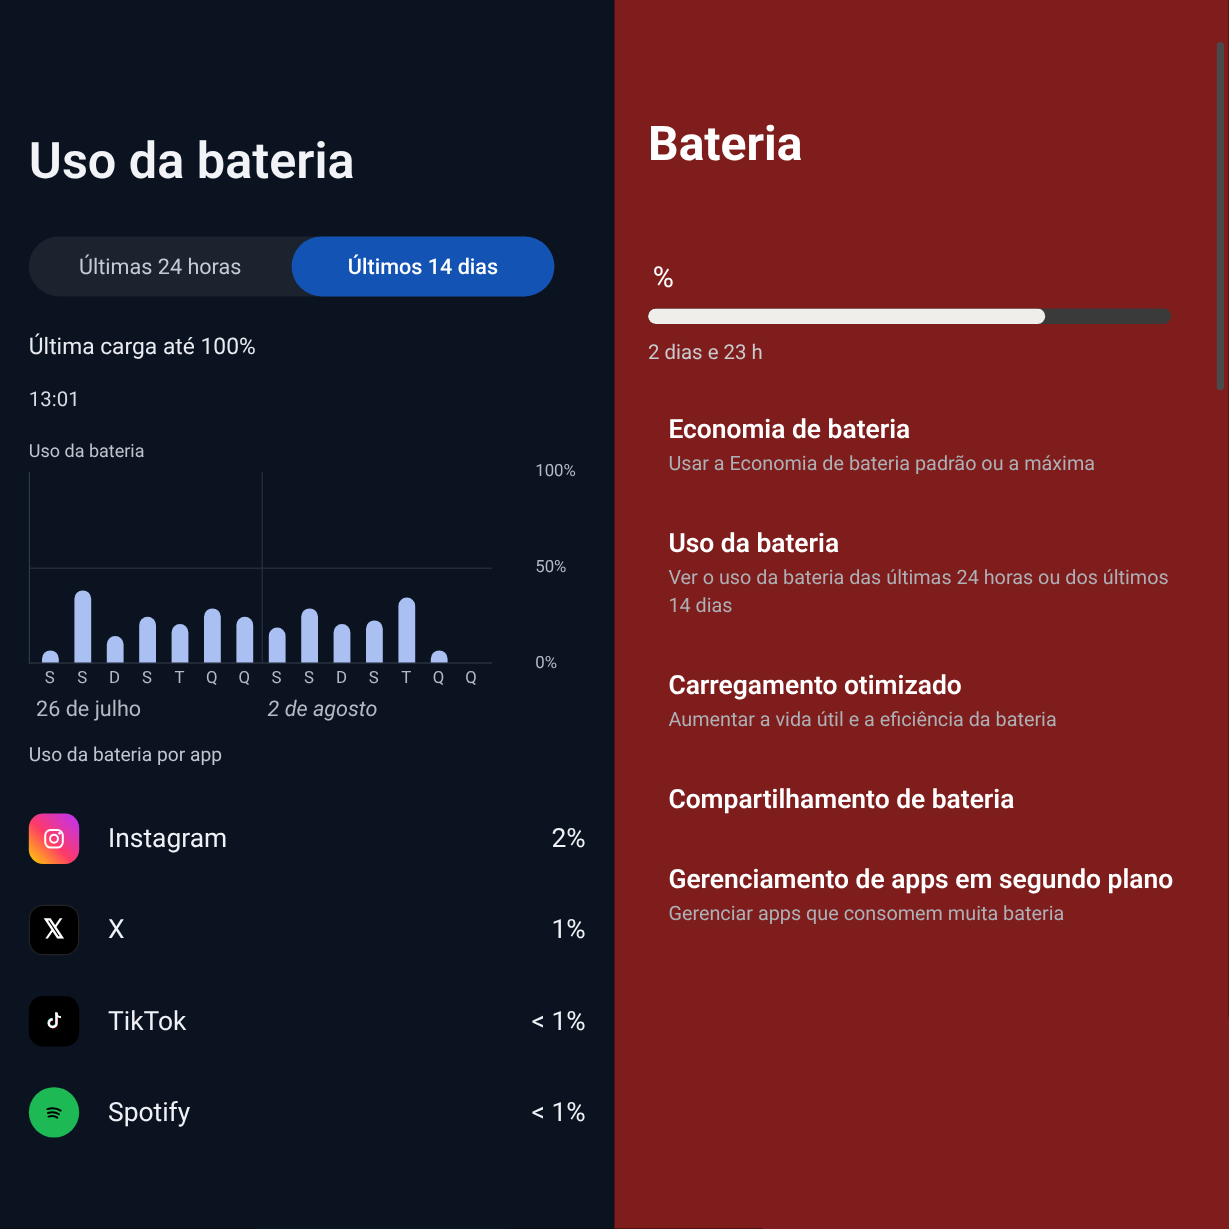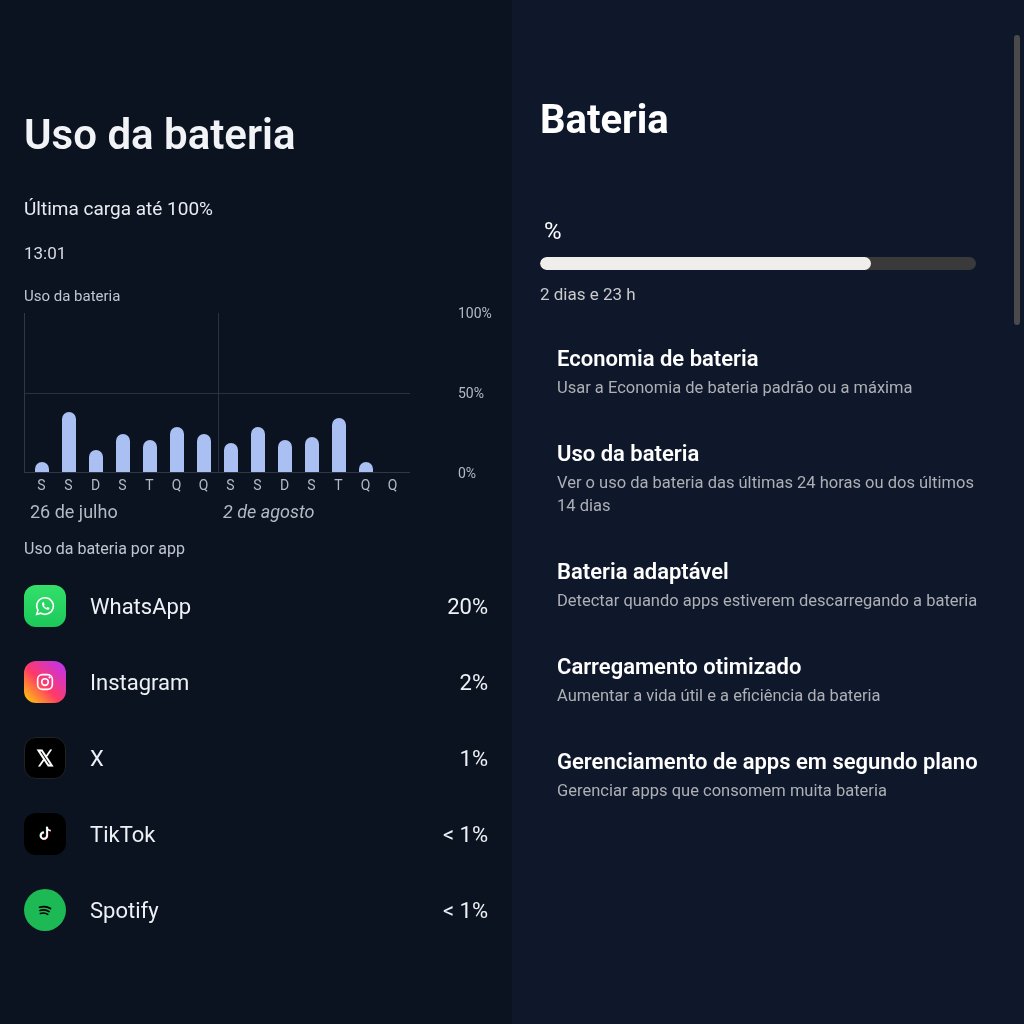--- a/index.html
+++ b/index.html
@@ -15,21 +15,21 @@
   .left-panel {
     width: 512px;
     height: 1024px;
     background: #0b1320;
     padding: 0 24px;
     overflow: hidden;
   }
   .right-panel {
     width: 512px;
     height: 1024px;
-    background: #0f172a;
+    background: #7f1d1d;
     padding: 0 28px;
     overflow: hidden;
     position: relative;
   }
   .right-scrollbar {
     position: absolute;
     right: 4px;
     top: 35px;
     width: 6px;
     height: 290px;
@@ -88,21 +88,21 @@
   }
   .chart-axis {
     position: absolute;
     right: 0;
     top: 0;
     height: 160px;
     width: 46px;
     font-size: 14px;
     color: #b4bac4;
   }
-  .axis-label { position: absolute; left: 16px; transform: translateY(-50%); }
+  .axis-label { position: absolute; left: 4px; transform: translateY(-50%); }
   .chart-plot {
     position: absolute;
     left: 0;
     top: 0;
     width: 386px;
     height: 160px;
     border-left: 1px solid #303847;
     border-bottom: 1px solid #303847;
   }
   .chart-plot::before {
@@ -162,21 +162,21 @@
     width: 386px;
     display: flex;
     font-size: 18px;
     color: #b4bac4;
   }
   .date-left { width: 50%; padding-left: 6px; }
   .date-right { width: 50%; padding-left: 6px; font-style: italic; }
   .apps-label {
     font-size: 16px;
     color: #c0c6d0;
-    margin-bottom: 10px;
+    margin-bottom: 23px;
   }
   .app-row {
     display: flex;
     align-items: center;
     height: 76px;
   }
   .app-icon {
     width: 42px;
     height: 42px;
     border-radius: 10px;
@@ -232,20 +232,24 @@
   .menu-item { margin-top: 42px; cursor: pointer; margin-left: 17px; }
   .menu-title { font-size: 22px; font-weight: 600; color: #fff; margin-bottom: 6px; }
   .menu-sub { font-size: 16.5px; color: #adb0b5; line-height: 1.35; max-width: 430px; }
 </style>
 </head>
 <body>
 
 <div class="left-panel">
   <h1 class="left-title">Uso da bateria</h1>
 
+  <div class="tabs">
+    <div class="tab">Últimas 24 horas</div>
+    <div class="tab active">Últimos 14 dias</div>
+  </div>
 
   <div class="charge-label">Última carga até 100%</div>
   <div class="charge-time">13:01</div>
 
   <div class="chart-label">Uso da bateria</div>
 
   <div class="chart-wrap">
     <div class="chart-plot">
       <div class="bars" id="bars">
           <div class="bar-slot">
@@ -314,30 +318,20 @@
         <div class="day-slot">Q</div>
       </div>
     <div class="date-labels">
       <div class="date-left">26 de julho</div>
       <div class="date-right">2 de agosto</div>
     </div>
   </div>
 
   <div class="apps-label">Uso da bateria por app</div>
 
-  <div class="app-row">
-    <div class="app-icon ic-whatsapp">
-      <svg class="glyph" viewBox="0 0 24 24" fill="none">
-          <path d="M12 3a9 9 0 0 0-7.7 13.6L3 21l4.6-1.2A9 9 0 1 0 12 3Z" stroke="#fff" stroke-width="1.8"></path>
-          <path d="M9 8.5c.2-.5.5-.5.8-.5h.6c.2 0 .4.1.5.4l.7 1.6c.1.2 0 .4-.1.6l-.5.6c-.1.2-.1.4 0 .6.5.9 1.3 1.7 2.3 2.1.2.1.4 0 .6-.1l.6-.6c.2-.2.4-.2.6-.1l1.5.8c.3.1.4.4.3.7-.2.7-.9 1.4-1.7 1.4-2.9 0-6.2-3.1-6.4-6 0-.7.1-1.2.2-1.5Z" fill="#fff"></path>
-        </svg>
-    </div>
-    <div class="app-name">WhatsApp</div>
-    <div class="app-pct">20%</div>
-  </div>
 
   <div class="app-row">
     <div class="app-icon ic-instagram">
       <svg class="glyph" viewBox="0 0 24 24" fill="none">
           <rect x="4" y="4" width="16" height="16" rx="5" stroke="#fff" stroke-width="1.8"></rect>
           <circle cx="12" cy="12" r="3.6" stroke="#fff" stroke-width="1.8"></circle>
           <circle cx="17" cy="7" r="1.2" fill="#fff"></circle>
         </svg>
     </div>
     <div class="app-name">Instagram</div>
@@ -390,26 +384,23 @@
 
   <div class="menu-item">
     <div class="menu-title">Economia de bateria</div>
     <div class="menu-sub">Usar a Economia de bateria padrão ou a máxima</div>
   </div>
   <div class="menu-item">
     <div class="menu-title">Uso da bateria</div>
     <div class="menu-sub">Ver o uso da bateria das últimas 24 horas ou dos últimos 14 dias</div>
   </div>
   <div class="menu-item">
-    <div class="menu-title">Bateria adaptável</div>
-    <div class="menu-sub">Detectar quando apps estiverem descarregando a bateria</div>
-  </div>
-  <div class="menu-item">
     <div class="menu-title">Carregamento otimizado</div>
     <div class="menu-sub">Aumentar a vida útil e a eficiência da bateria</div>
   </div>
   <div class="menu-item">
+    <div class="menu-title">Compartilhamento de bateria</div>
   </div>
   <div class="menu-item">
     <div class="menu-title">Gerenciamento de apps em segundo plano</div>
     <div class="menu-sub">Gerenciar apps que consomem muita bateria</div>
   </div>
 </div>
 
 </body></html>

